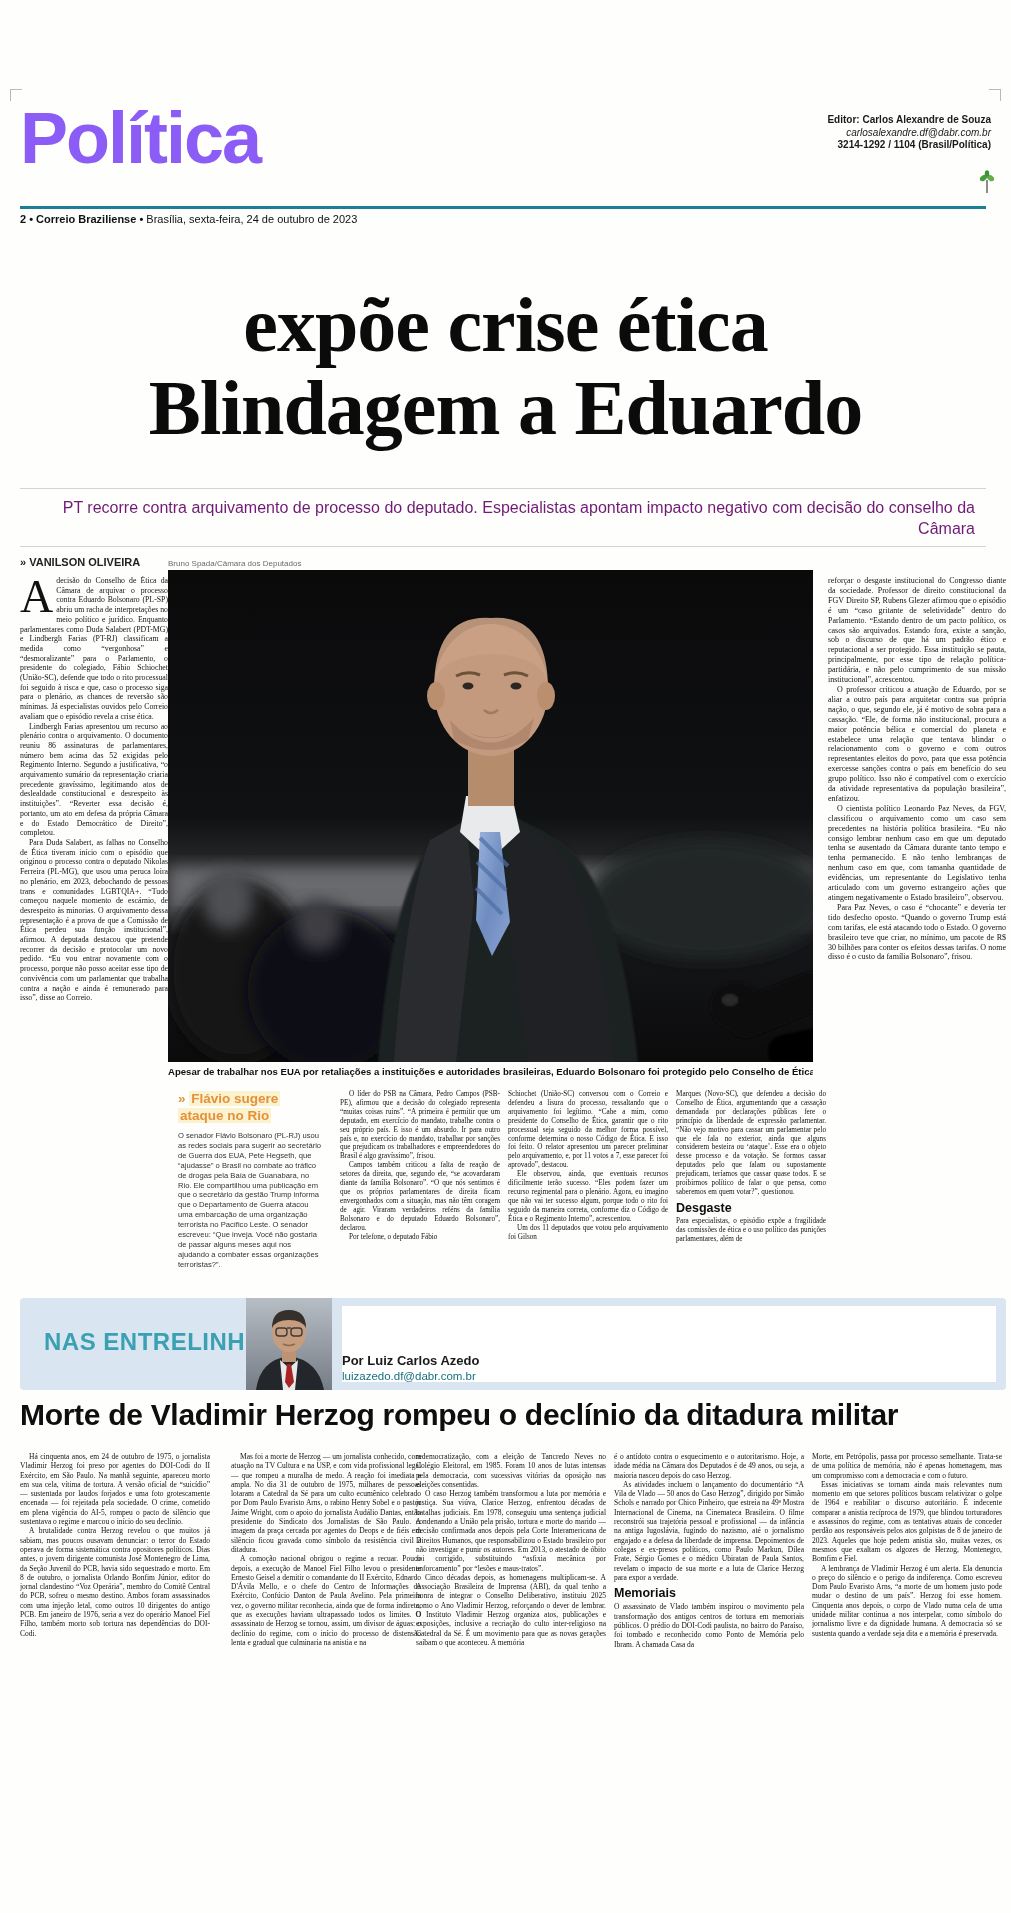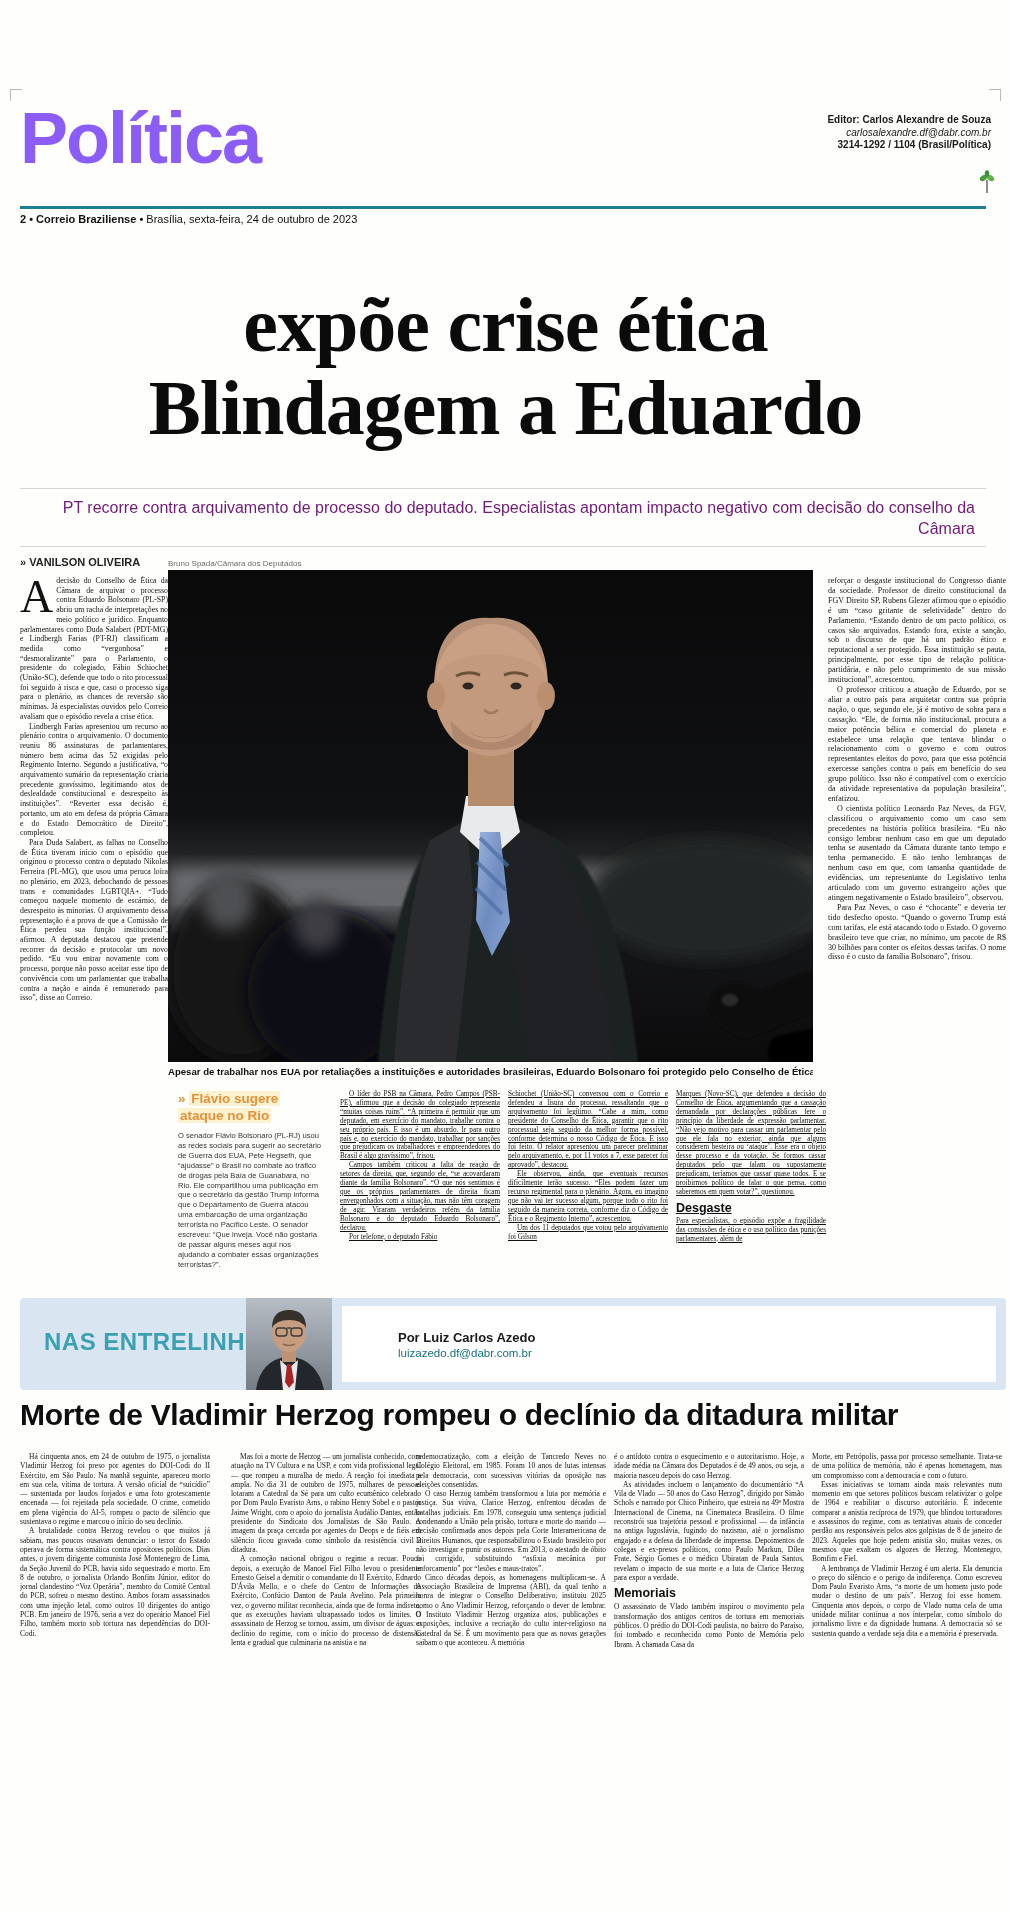--- a/index.html
+++ b/index.html
@@ -38,38 +38,38 @@
   .col-left p.lead-p{text-indent:0;}
   .dropcap{float:left;font-family:"Liberation Serif",serif;font-size:46px;line-height:38px;
         padding:2px 3px 0 0;color:#111;}
   .col-right{position:absolute;left:828px;top:576px;width:178px;height:706px;overflow:hidden;
         font-size:8px;line-height:9.9px;}
   .photo-credit{position:absolute;left:168px;top:559px;font-family:"Liberation Sans",sans-serif;
         font-size:8px;color:#6b6b6b;}
   .lead-photo{position:absolute;left:168px;top:570px;width:645px;height:492px;overflow:hidden;}
   .photo-caption{position:absolute;left:168px;top:1066px;width:645px;white-space:nowrap;overflow:hidden;
         font-family:"Liberation Sans",sans-serif;font-weight:bold;font-size:9.6px;color:#101010;}
-  .mid-col{position:absolute;top:1090px;height:200px;overflow:hidden;font-size:7.2px;line-height:8.9px;text-decoration:underline;}
+  .mid-col{position:absolute;top:1090px;height:200px;overflow:hidden;font-size:7.2px;line-height:8.9px;}
   .mc-a{left:340px;width:160px;} .mc-b{left:508px;width:160px;} .mc-c{left:676px;width:150px;}
   .subhead{font-family:"Liberation Sans",sans-serif;font-weight:bold;font-size:12.5px;
         margin:7px 0 4px 0;text-indent:0;color:#0d0d0d;}
   
   .sidebar{position:absolute;left:168px;top:1090px;width:164px;height:198px;overflow:hidden;margin-left:10px;}
   .sidebar-title{font-family:"Liberation Sans",sans-serif;font-weight:bold;font-size:13.5px;
         line-height:17px;color:#e5913a;}
   .sidebar-title .hl{background:#fbf2d0;padding:0 2px;}
   .sidebar-body{margin-top:7px;width:146px;font-family:"Liberation Sans",sans-serif;
         font-size:7.6px;line-height:9.9px;color:#333;}
   
   .band{position:absolute;left:20px;top:1298px;width:986px;height:92px;background:#d9e6f1;border-radius:4px;}
   .band-label{position:absolute;left:24px;top:30px;font-family:"Liberation Sans",sans-serif;
         font-weight:bold;font-size:24px;letter-spacing:0.5px;color:#3aa0b2;}
   .band-photo{position:absolute;left:226px;top:0;width:86px;height:92px;overflow:hidden;}
   .band-panel{position:absolute;left:322px;top:8px;right:10px;bottom:8px;background:#ffffff;
-        display:flex;flex-direction:column;justify-content:center;padding-left:56px;box-sizing:border-box;}
+        display:flex;flex-direction:column;justify-content:flex-end;box-sizing:border-box;}
   .band-byline{font-family:"Liberation Sans",sans-serif;font-weight:bold;font-size:13px;color:#1a1a1a;}
   .band-email{font-family:"Liberation Sans",sans-serif;font-size:11.5px;color:#17707f;margin-top:2px;}
   
   .b-headline{position:absolute;left:20px;top:1398px;width:986px;font-family:"Liberation Sans",sans-serif;
         font-weight:bold;font-size:30px;letter-spacing:-0.3px;color:#0e0e0e;white-space:nowrap;overflow:hidden;}
   .bcol{position:absolute;top:1452px;height:356px;overflow:hidden;font-size:7.5px;line-height:9.3px;}
   .bc-1{left:20px;width:190px;} .bc-2{left:231px;width:190px;} .bc-3{left:416px;width:190px;}
   .bc-4{left:614px;width:190px;} .bc-5{left:812px;width:190px;}
 </style>
 </head>

